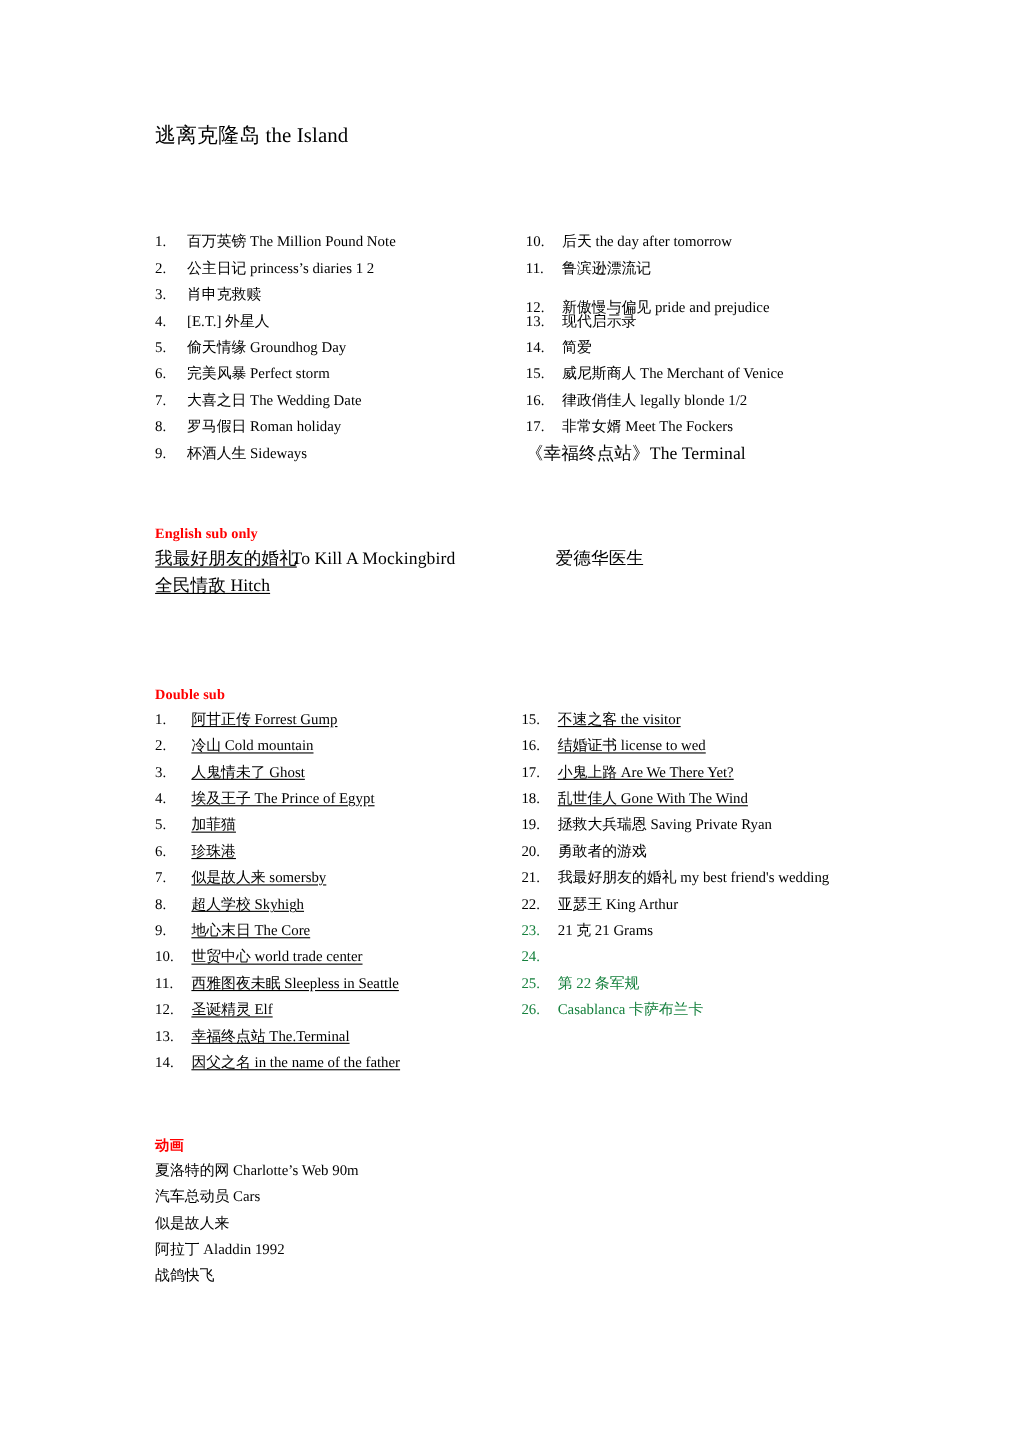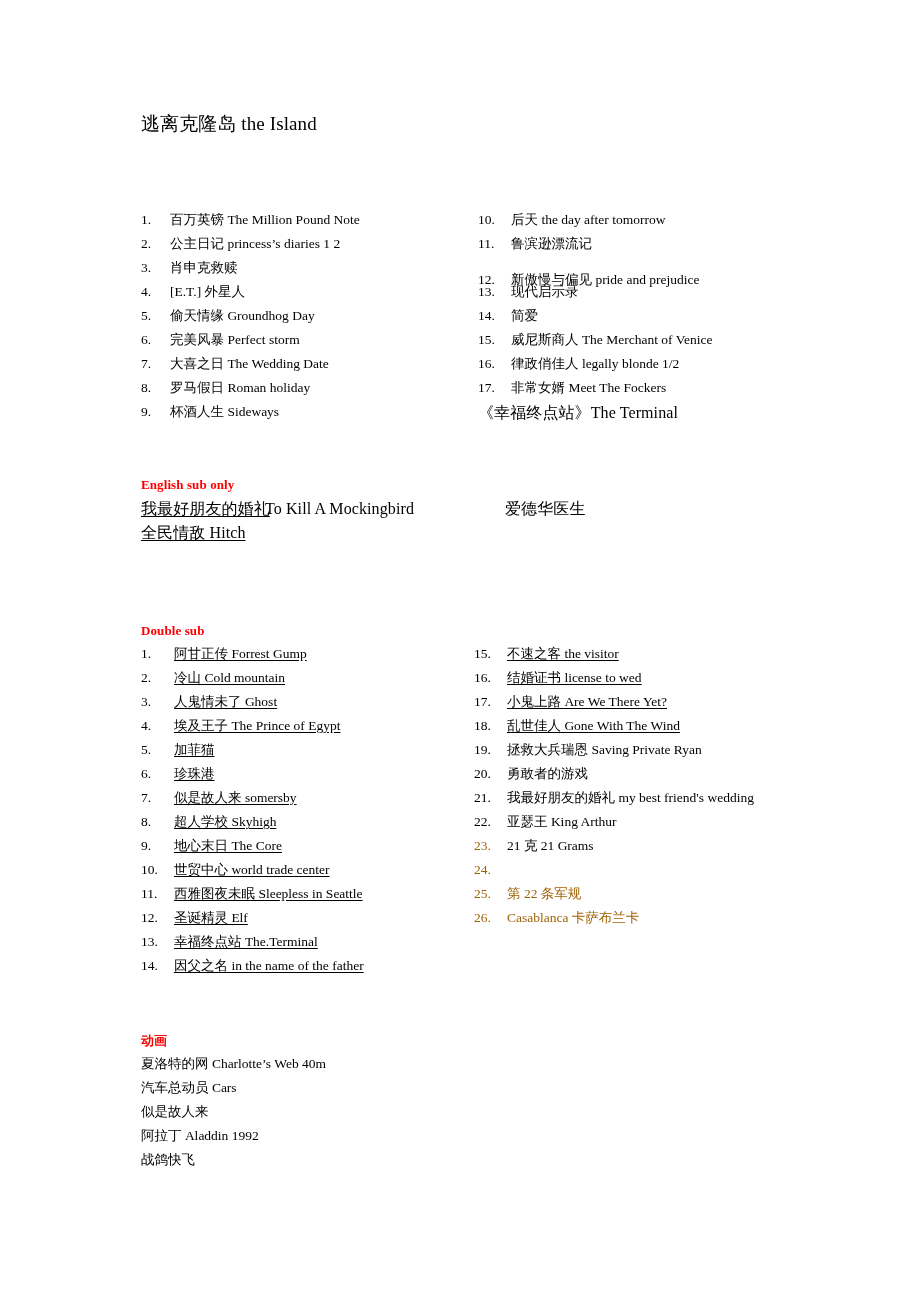--- a/index.html
+++ b/index.html
@@ -32,21 +32,21 @@
     line-height: 16px;
     letter-spacing: 0.1px;
   }
 
   .heading-red {
     color: #ff0000;
     font-weight: bold;
     font-size: 13px;
   }
 
-  .blue { color: #a16207; }
+  .blue { color: #15803d; }
 
   .ul { text-decoration: underline; text-underline-offset: 2px; }
 
   
   .row {
     position: absolute;
     display: block;
     white-space: nowrap;
     font-size: 13.5px;
     line-height: 16px;
@@ -132,20 +132,20 @@
       <div class="row" style="top: 168px; left: 0px;"><span class="num" style="width: 33px;">22.</span><span class="body">亚瑟王 King Arthur</span></div>
       <div class="row" style="top: 192px; left: 0px;"><span class="num blue" style="width: 33px;">23.</span><span class="body">21 克  21 Grams</span></div>
       <div class="row" style="top: 216px; left: 0px;"><span class="num blue" style="width: 33px;">24.</span><span class="body blue"></span></div>
       <div class="row" style="top: 240px; left: 0px;"><span class="num blue" style="width: 33px;">25.</span><span class="body blue">第 22 条军规</span></div>
       <div class="row" style="top: 264px; left: 0px;"><span class="num blue" style="width: 33px;">26.</span><span class="body blue">Casablanca  卡萨布兰卡</span></div>
     </div>
 
   <div class="tx heading-red" style="left:141px; top:1033px;">动画</div>
 
   <div id="anim-list" style="position:absolute; left:141px; top:1056px;">
-      <div class="row" style="top: 0px; left: 0px;"><span>夏洛特的网 Charlotte’s Web 40m</span></div>
+      <div class="row" style="top: 0px; left: 0px;"><span>夏洛特的网 Charlotte’s Web 90m</span></div>
       <div class="row" style="top: 24px; left: 0px;"><span>汽车总动员  Cars</span></div>
       <div class="row" style="top: 48px; left: 0px;"><span>似是故人来</span></div>
       <div class="row" style="top: 72px; left: 0px; text-align: right;"><span>阿拉丁  Aladdin 1992</span></div>
       <div class="row" style="top: 96px; left: 0px;"><span>战鸽快飞</span></div>
     </div>
 
 </div>
 
 </body></html>

